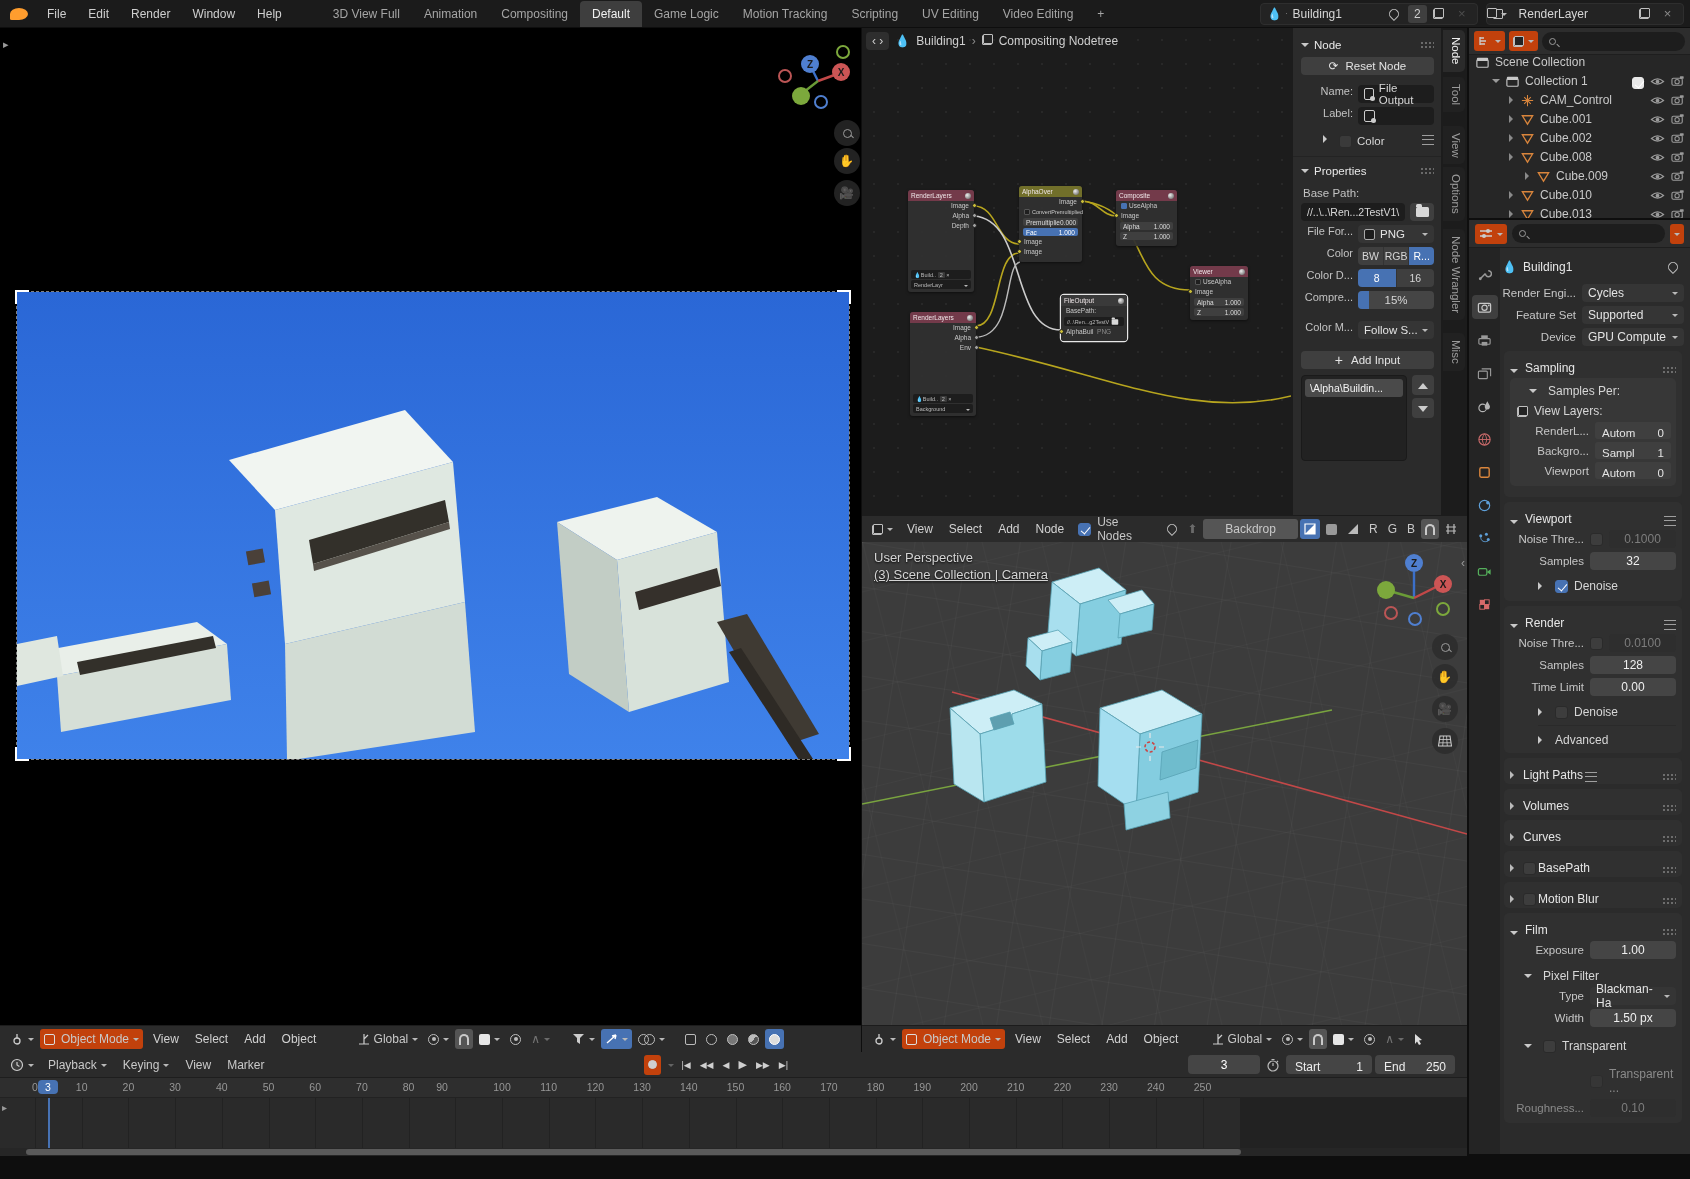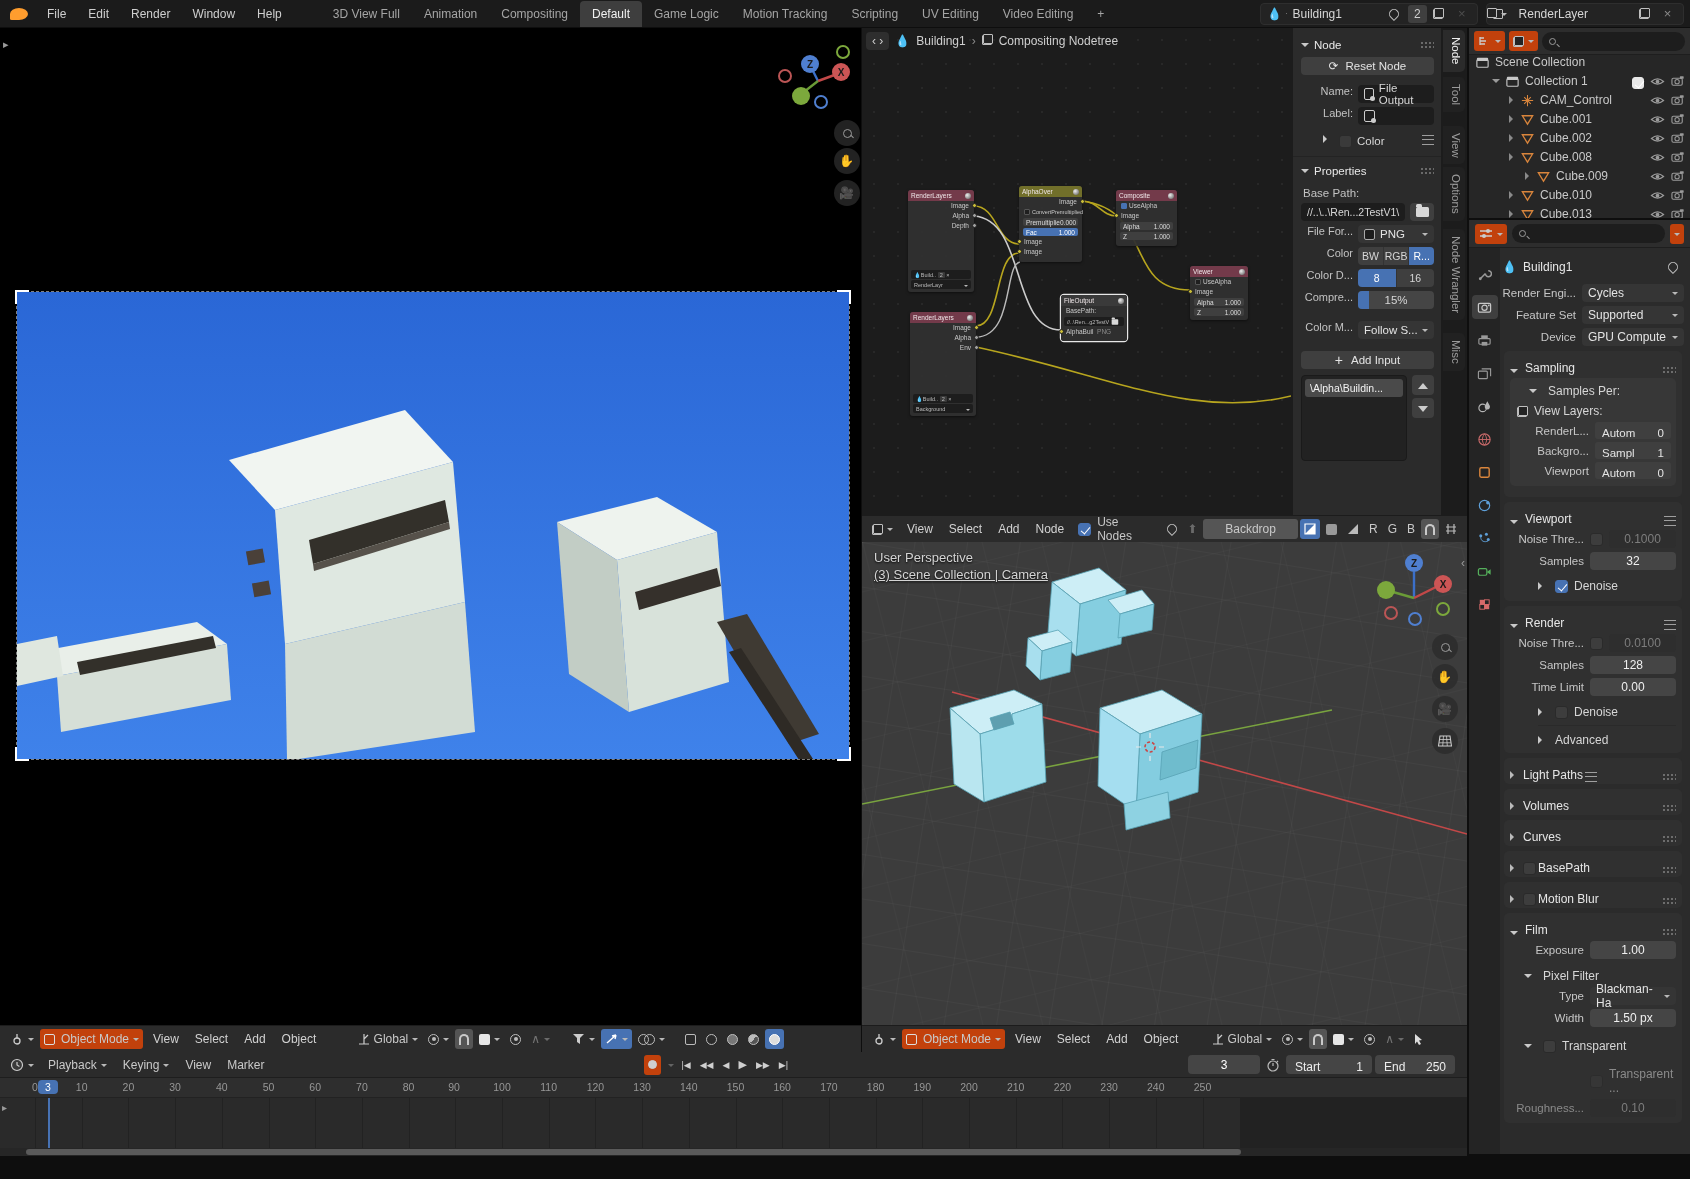--- a/index.html
+++ b/index.html
@@ -1268,21 +1268,21 @@
     <div id="tl-ruler">
         <span class="ticklbl" style="left: 35px;">0</span>
         <span class="ticklbl" style="left: 81.7px;">10</span>
         <span class="ticklbl" style="left: 128.4px;">20</span>
         <span class="ticklbl" style="left: 175.1px;">30</span>
         <span class="ticklbl" style="left: 221.8px;">40</span>
         <span class="ticklbl" style="left: 268.5px;">50</span>
         <span class="ticklbl" style="left: 315.2px;">60</span>
         <span class="ticklbl" style="left: 361.9px;">70</span>
         <span class="ticklbl" style="left: 408.6px;">80</span>
-        <span class="ticklbl" style="left: 454px;">90</span>
+        <span class="ticklbl" style="left: 442px;">90</span>
         <span class="ticklbl" style="left: 502px;">100</span>
         <span class="ticklbl" style="left: 548.7px;">110</span>
         <span class="ticklbl" style="left: 595.4px;">120</span>
         <span class="ticklbl" style="left: 642.1px;">130</span>
         <span class="ticklbl" style="left: 688.8px;">140</span>
         <span class="ticklbl" style="left: 735.5px;">150</span>
         <span class="ticklbl" style="left: 782.2px;">160</span>
         <span class="ticklbl" style="left: 828.9px;">170</span>
         <span class="ticklbl" style="left: 875.6px;">180</span>
         <span class="ticklbl" style="left: 922.3px;">190</span>

